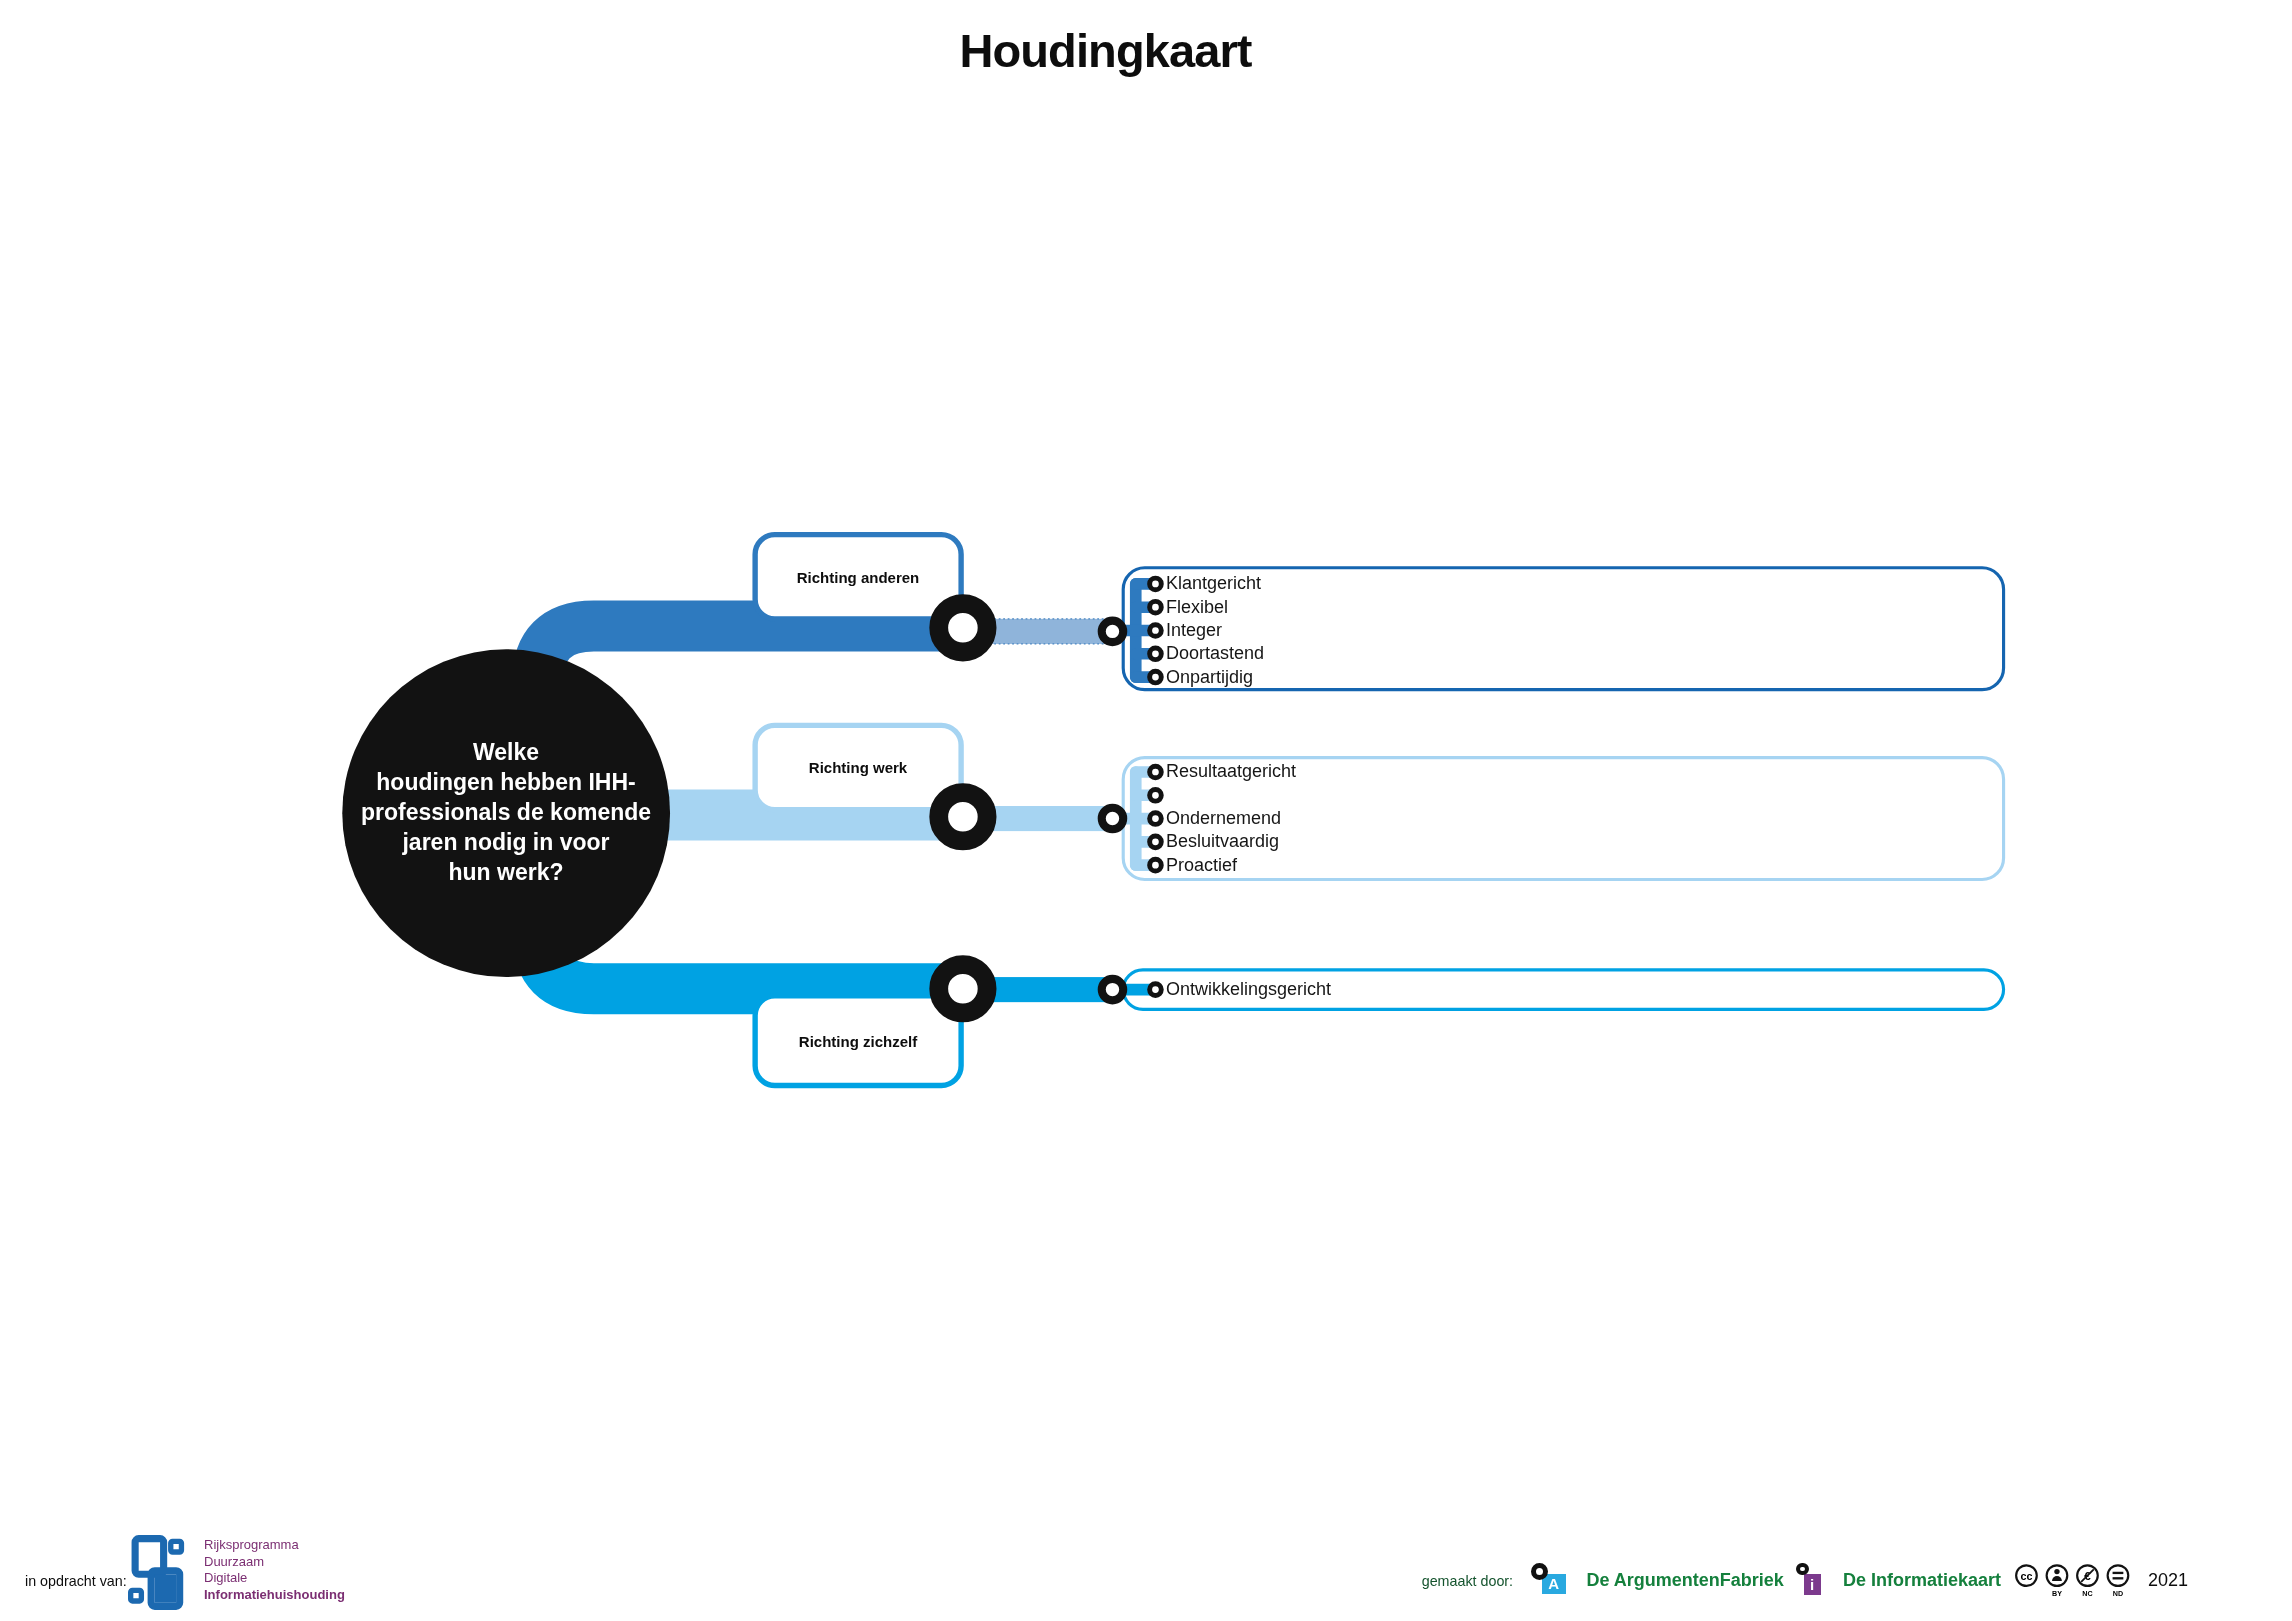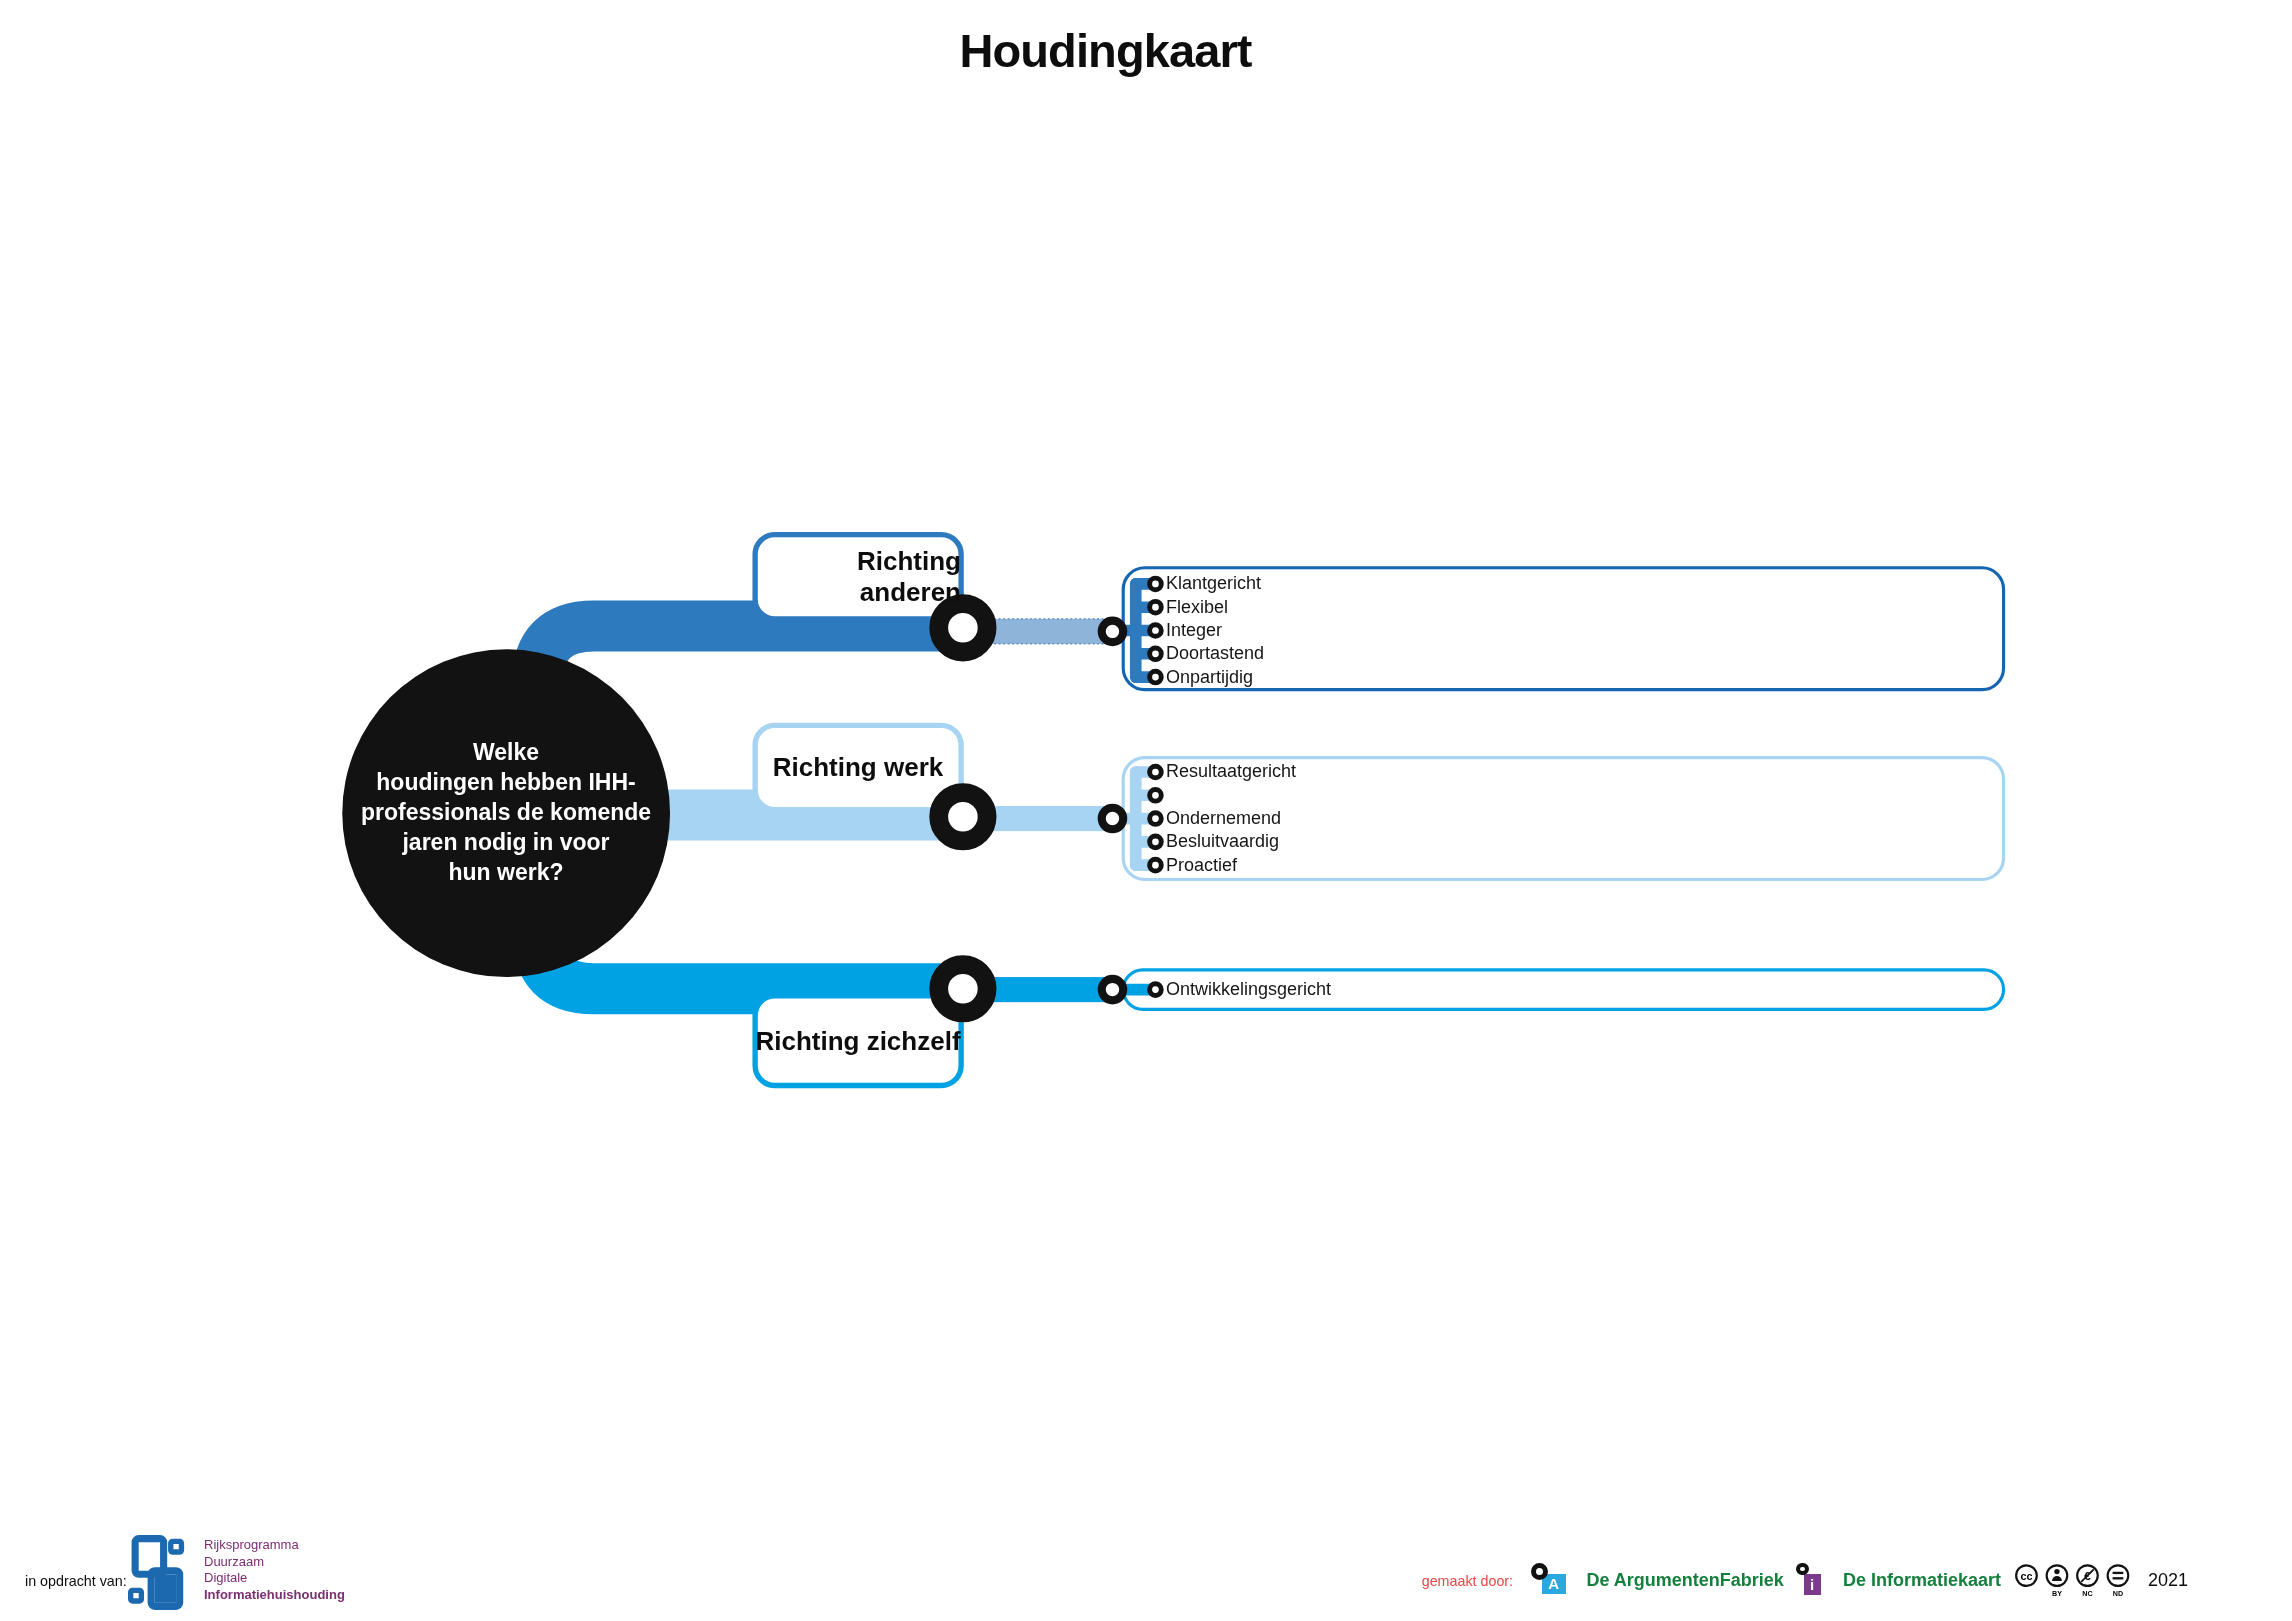--- a/index.html
+++ b/index.html
@@ -12,41 +12,41 @@
     position:absolute;left:0;right:0;top:23px;text-align:center;
     font-size:47px;font-weight:bold;letter-spacing:-0.9px;color:#0d0d0d;
   }
   .question{
     position:absolute;left:343px;top:737px;width:326px;text-align:center;
     color:#fff;font-weight:bold;font-size:23px;line-height:30px;
   }
   .question div{white-space:nowrap;}
   .branch-label{
     position:absolute;width:206px;text-align:right;
-    font-size:26px;font-weight:bold;color:#0d0d0d;
+    font-size:15px;font-weight:bold;color:#0d0d0d;
     display:flex;align-items:center;justify-content:center;
   }
   .bl-1{left:755px;top:535px;height:84px;}
   .bl-2{left:755px;top:725px;height:84px;}
   .bl-3{left:755px;top:996px;height:90px;}
   .item{
     position:absolute;left:1166px;height:25px;line-height:25px;width:627px;
     font-size:18px;color:#161616;
   }
   
   .f-left-label{position:absolute;left:25px;top:1573px;font-size:14.3px;color:#0d0d0d;}
   .rddi-logo{position:absolute;left:128px;top:1535px;}
   .rddi-text{position:absolute;left:204px;top:1537px;font-size:13px;line-height:16.6px;}
   .rddi-text .bold{font-weight:bold;}
   
   .f-right{
     position:absolute;right:23px;top:1557px;height:47px;
     display:flex;align-items:center;gap:12.5px;
   }
-  .f-right .made-label{font-size:14.3px;color:#ef4444;margin-right:5.4px;}
+  .f-right .made-label{font-size:14.3px;color:#14532d;margin-right:5.4px;}
   .credit-name{font-size:18px;font-weight:bold;color:#15803d;}
   .logo-badge{position:relative;width:43px;height:39px;}
   .logo-badge .sq{
     position:absolute;display:flex;align-items:center;justify-content:center;
     color:#fff;font-weight:bold;
   }
   .logo-badge .ring{
     position:absolute;border-radius:50%;background:#fff;border:5.4px solid #111;
   }
   .af .sq{left:10.7px;top:12.5px;width:24px;height:20.6px;font-size:15px;}

